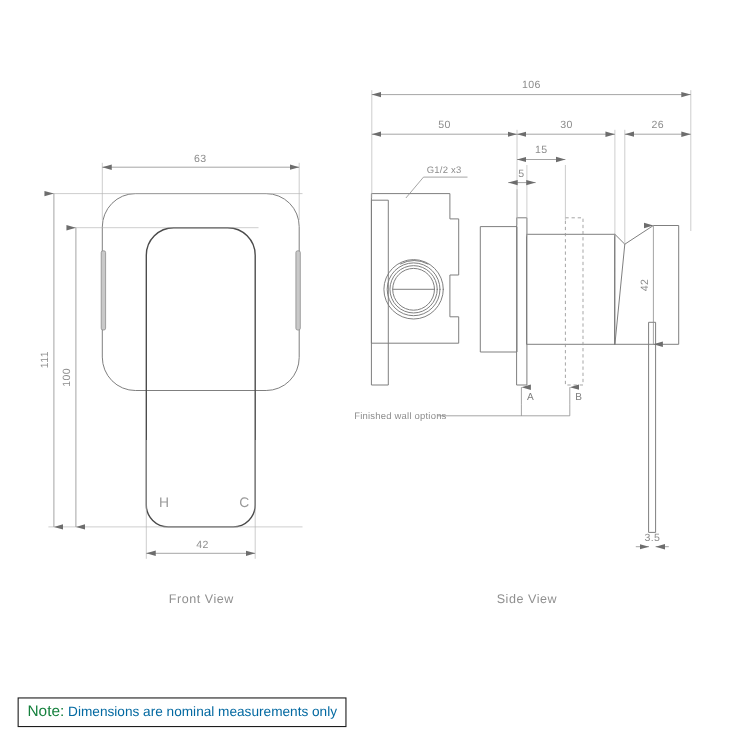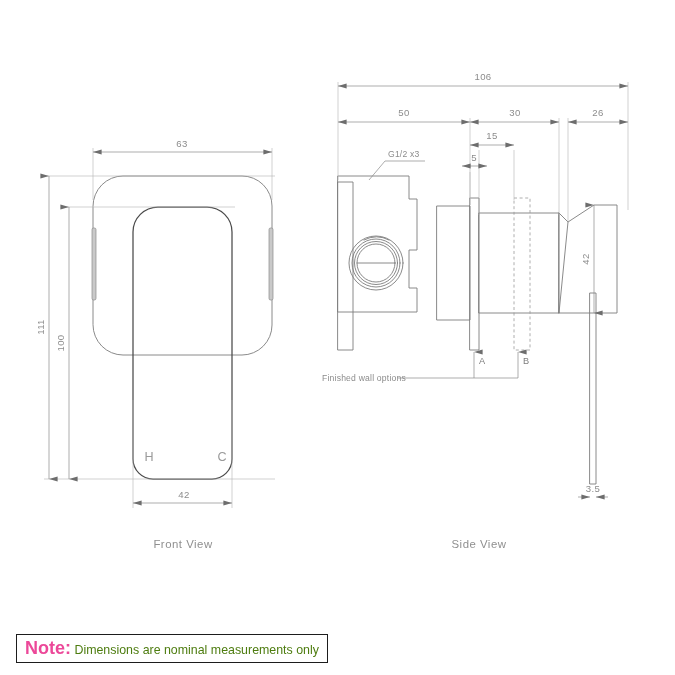--- a/index.html
+++ b/index.html
@@ -103,26 +103,26 @@
     left: 16px;
     top: 634px;
     box-sizing: border-box;
     border: 1.4px solid #1d1d1d;
     padding: 4px 8px 5px 8px;
     background: #ffffff;
     line-height: 1;
     white-space: nowrap;
   }
   #note-box .note-strong {
-    font-weight: bold;
-    color: #ec4899;
-    font-size: 18px;
+    font-weight: normal;
+    color: #15803d;
+    font-size: 14px;
   }
   #note-box .note-body {
-    color: #4d7c0f;
+    color: #0369a1;
     font-size: 12.4px;
   }
 </style>
 </head>
 <body>
 
 <div id="sheet">
 
   <svg id="drawing" viewBox="0 0 675 675">
     <defs>

